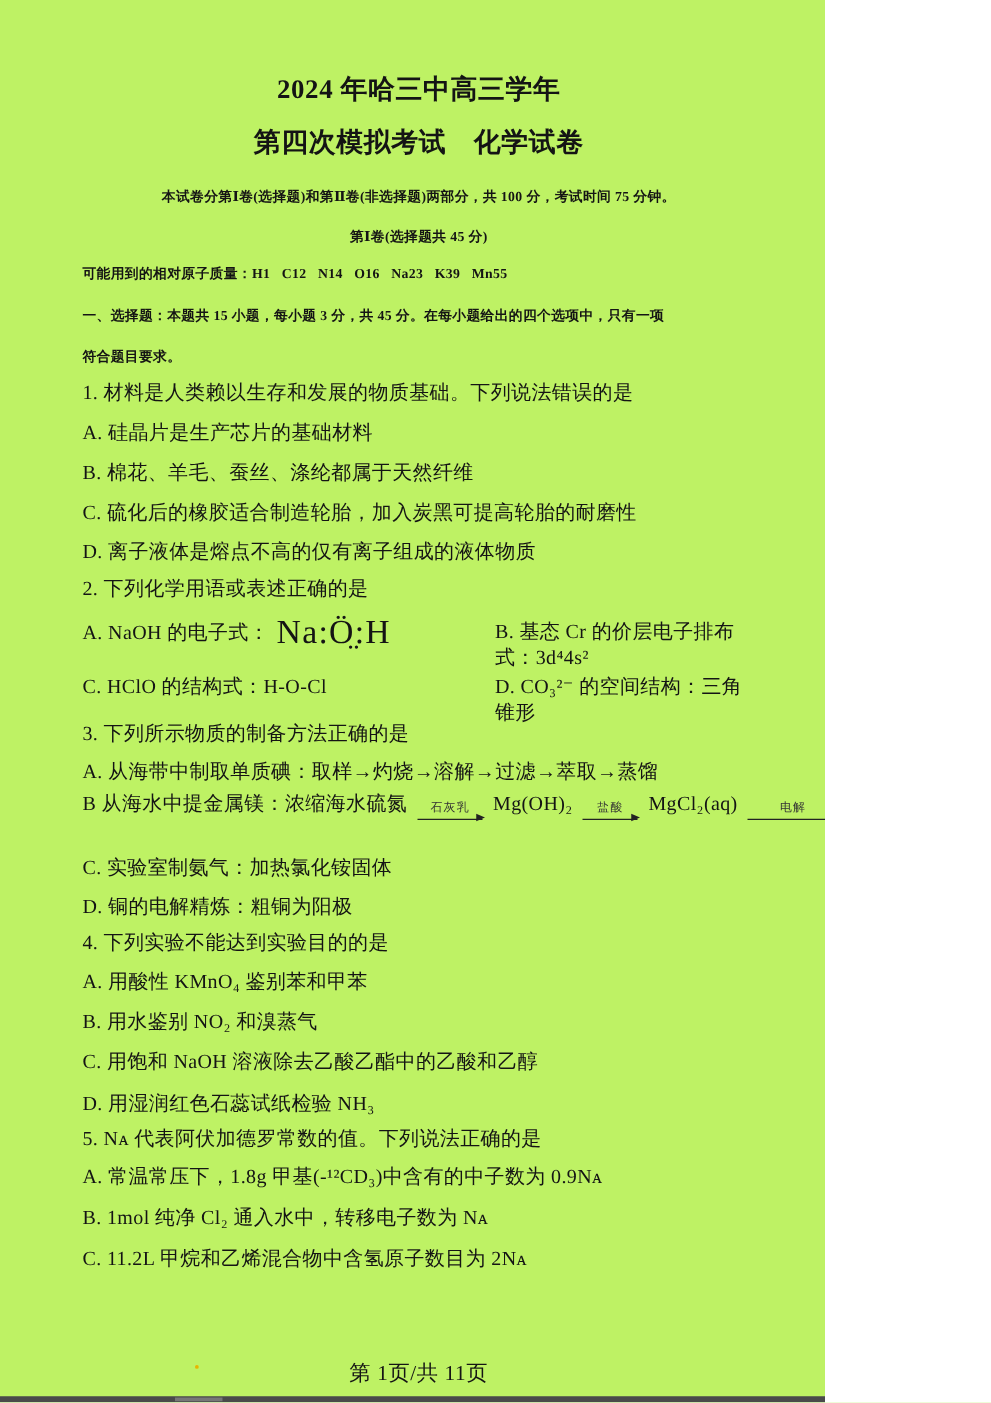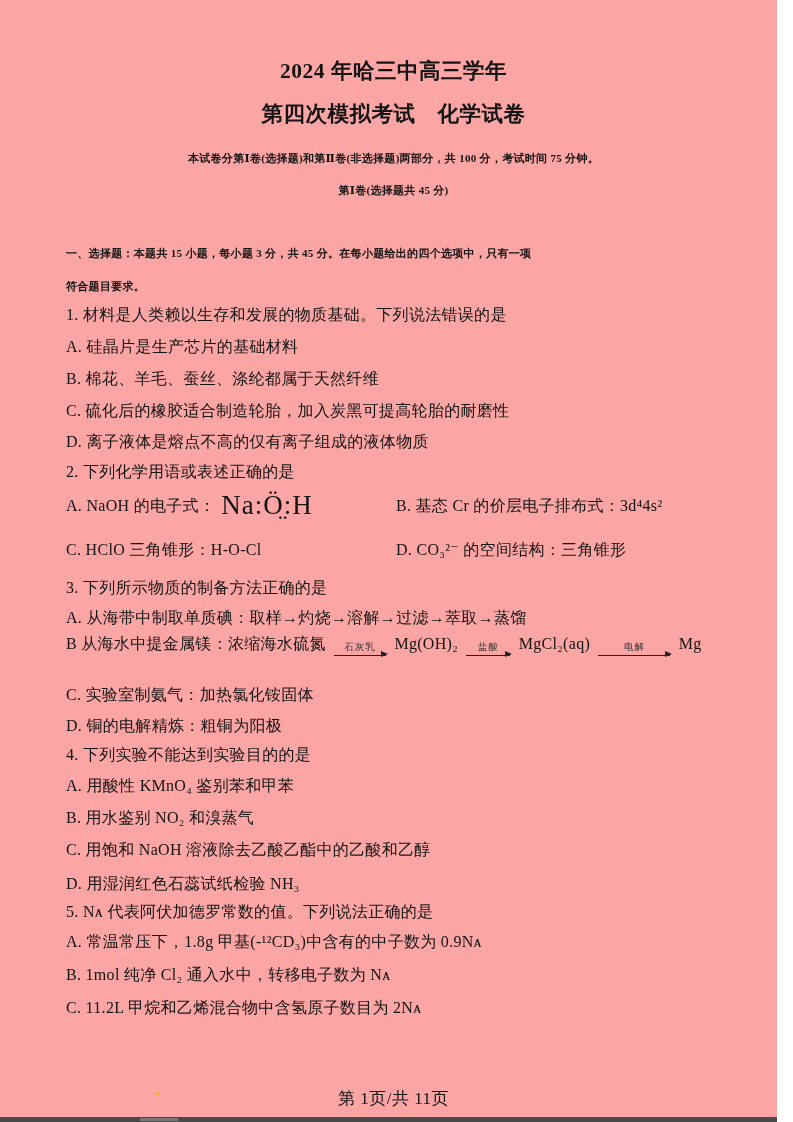--- a/index.html
+++ b/index.html
@@ -1,19 +1,19 @@
 <!DOCTYPE html>
 <html><head>
 <meta charset="utf-8">
 <style>
   html,body{margin:0;padding:0;background:#ffffff;}
   .page{
     position:relative;
-    width:777px;height:1122px;
-    background:#fca5a5;
+    width:660px;height:1122px;
+    background:#bef264;
     font-family:"Liberation Serif","DejaVu Serif",serif;
     color:#141414;
     overflow:hidden;
   }
   .ln{
     position:absolute;left:66px;right:56px;
     font-size:16px;line-height:21px;
     white-space:pre-wrap;
     letter-spacing:0.3px;
   }
@@ -47,37 +47,38 @@
 <body>
 
 <div class="page">
 
   <div class="ln ctr b t1" style="top:58px">2024 年哈三中高三学年</div>
   <div class="ln ctr b t1" style="top:101px">第四次模拟考试　化学试卷</div>
 
   <div class="ln ctr b big" style="top:148px">本试卷分第Ⅰ卷(选择题)和第Ⅱ卷(非选择题)两部分，共 100 分，考试时间 75 分钟。</div>
   <div class="ln ctr b big" style="top:180px">第Ⅰ卷(选择题共 45 分)</div>
 
+  <div class="ln b big" style="top:209px">可能用到的相对原子质量：H1   C12   N14   O16   Na23   K39   Mn55</div>
 
   <div class="ln b big" style="top:243px">一、选择题：本题共 15 小题，每小题 3 分，共 45 分。在每小题给出的四个选项中，只有一项</div>
   <div class="ln b big" style="top:276px">符合题目要求。</div>
 
   <div class="ln" style="top:304px">1. 材料是人类赖以生存和发展的物质基础。下列说法错误的是</div>
   <div class="ln" style="top:336px">A. 硅晶片是生产芯片的基础材料</div>
   <div class="ln" style="top:368px">B. 棉花、羊毛、蚕丝、涤纶都属于天然纤维</div>
   <div class="ln" style="top:400px">C. 硫化后的橡胶适合制造轮胎，加入炭黑可提高轮胎的耐磨性</div>
   <div class="ln" style="top:431px">D. 离子液体是熔点不高的仅有离子组成的液体物质</div>
 
   <div class="ln" style="top:461px">2. 下列化学用语或表述正确的是</div>
   <div class="ln row" style="top:495px">
     <span>A. NaOH 的电子式：</span><span class="ef">Na:Ö̤:H</span>
     <span class="col2">B. 基态 Cr 的价层电子排布式：3d⁴4s²</span>
   </div>
   <div class="ln row" style="top:539px">
-    <span>C. HClO 三角锥形：H-O-Cl</span>
+    <span>C. HClO 的结构式：H-O-Cl</span>
     <span class="col2">D. CO₃²⁻ 的空间结构：三角锥形</span>
   </div>
 
   <div class="ln" style="top:577px">3. 下列所示物质的制备方法正确的是</div>
   <div class="ln" style="top:607px">A. 从海带中制取单质碘：取样→灼烧→溶解→过滤→萃取→蒸馏</div>
   <div class="ln rxnline" style="top:633px">
     <span>B  从海水中提金属镁：浓缩海水硫氮</span>
     <span class="rxn"><span class="rxn-lbl">石灰乳</span><span class="rxn-line w1"></span></span>
     <span>Mg(OH)₂</span>
     <span class="rxn"><span class="rxn-lbl">盐酸</span><span class="rxn-line w2"></span></span>

